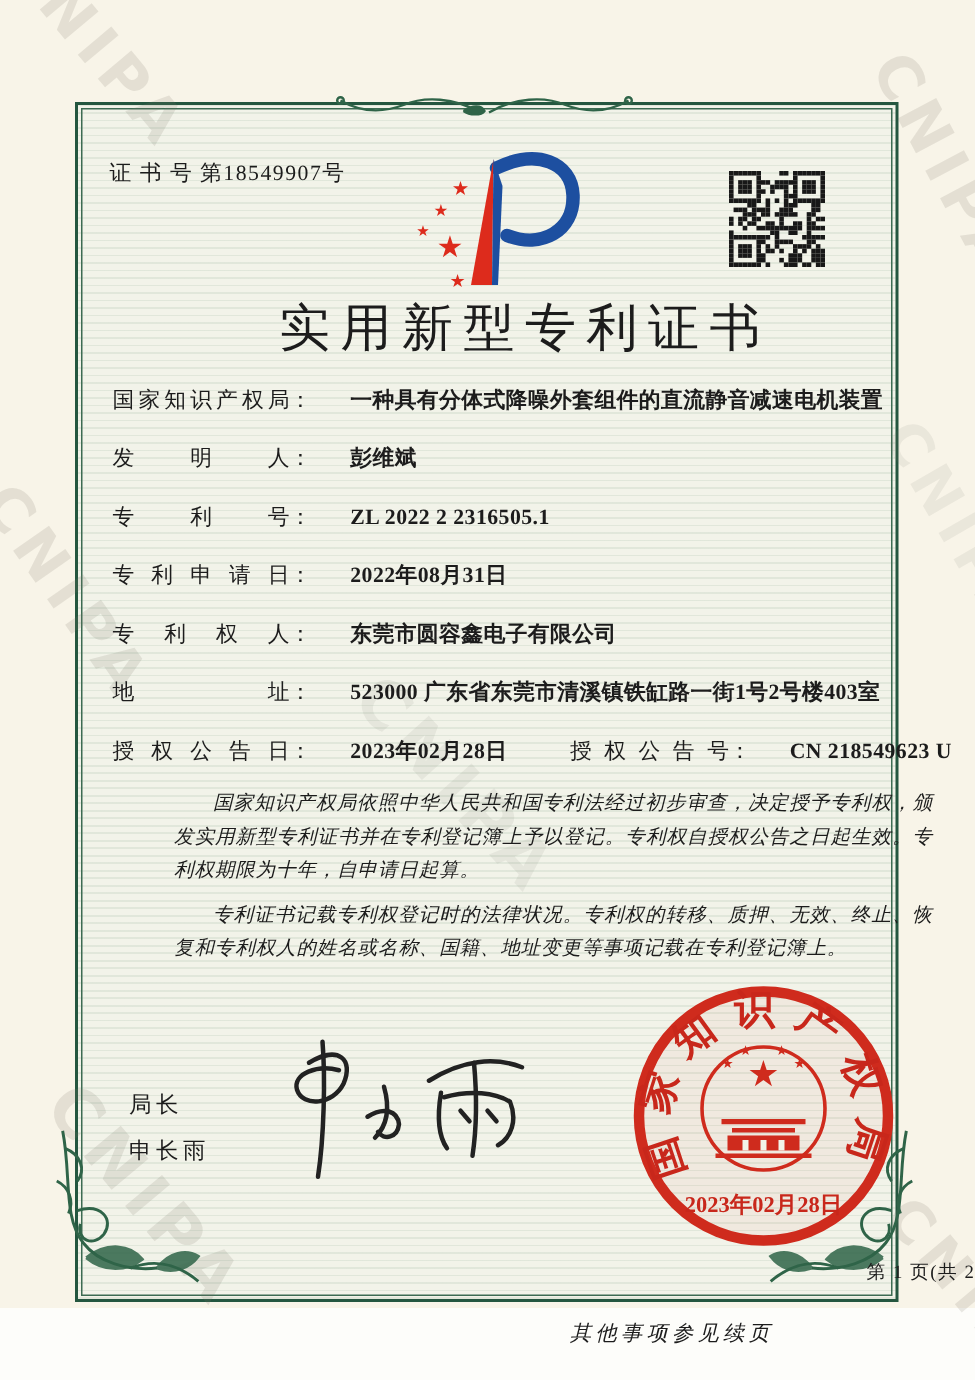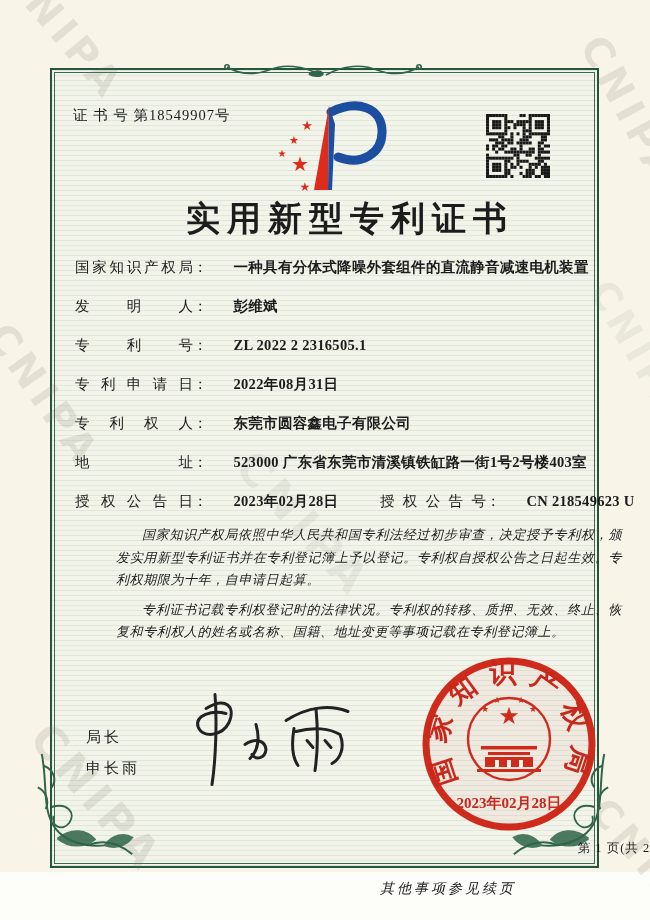--- a/index.html
+++ b/index.html
@@ -11,21 +11,21 @@
          border:2px solid #24563f;
          background:#f2f3e9;
          background-image:repeating-linear-gradient(180deg,rgba(110,150,120,0.13) 0px,rgba(110,150,120,0.13) 1px,transparent 1px,transparent 5px);}
   .frame-inner{position:absolute;inset:2px;border:1px solid #3c6b52;}
   
   .wm{position:absolute;font-family:"DejaVu Sans",sans-serif;font-weight:bold;
       color:rgba(122,118,104,0.16);letter-spacing:6px;z-index:1;white-space:nowrap;}
   
   .z{position:absolute;z-index:2;}
   .cert-no{left:73px;top:106px;font-size:14.5px;letter-spacing:1px;}
-  .title{left:50px;top:196px;width:600px;text-align:center;font-size:34px;font-weight:bold;letter-spacing:7px;}
+  .title{left:50px;top:196px;width:600px;text-align:center;font-size:34px;font-weight:normal;letter-spacing:7px;}
   .fields{left:75px;top:256px;width:505px;font-size:14.5px;}
   .frow{line-height:22px;margin-bottom:17px;white-space:nowrap;}
   .flabel{display:inline-block;width:118px;text-align:justify;text-align-last:justify;vertical-align:top;}
   .flabel.short{width:106px;}
   .fcolon{display:inline-block;margin-right:2px;}
   .fvalue{font-weight:600;letter-spacing:0.3px;margin-left:24px;}
   .gpair{display:inline-block;}
   .gpair.right{margin-left:38px;}
   .paras{left:76px;top:524px;width:506px;font-size:13px;line-height:22.5px;
          font-style:italic;letter-spacing:0.6px;text-align:justify;margin-left:40px;}

